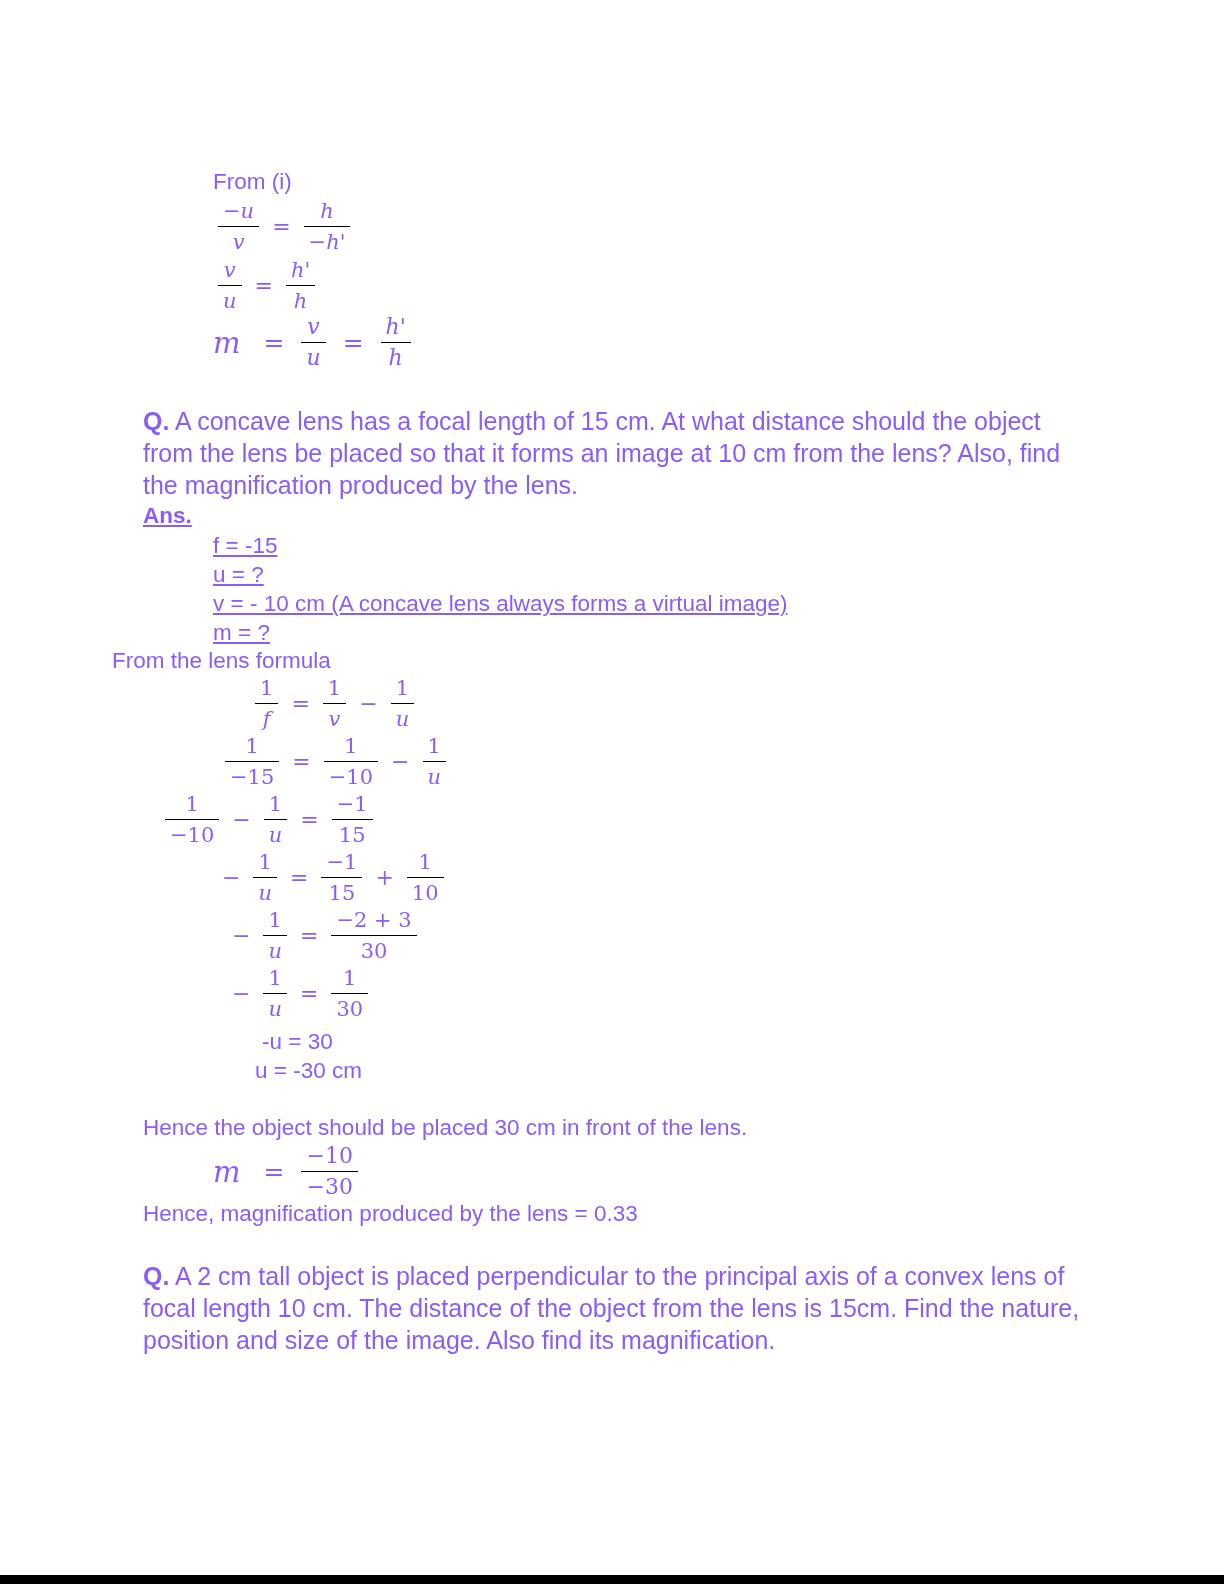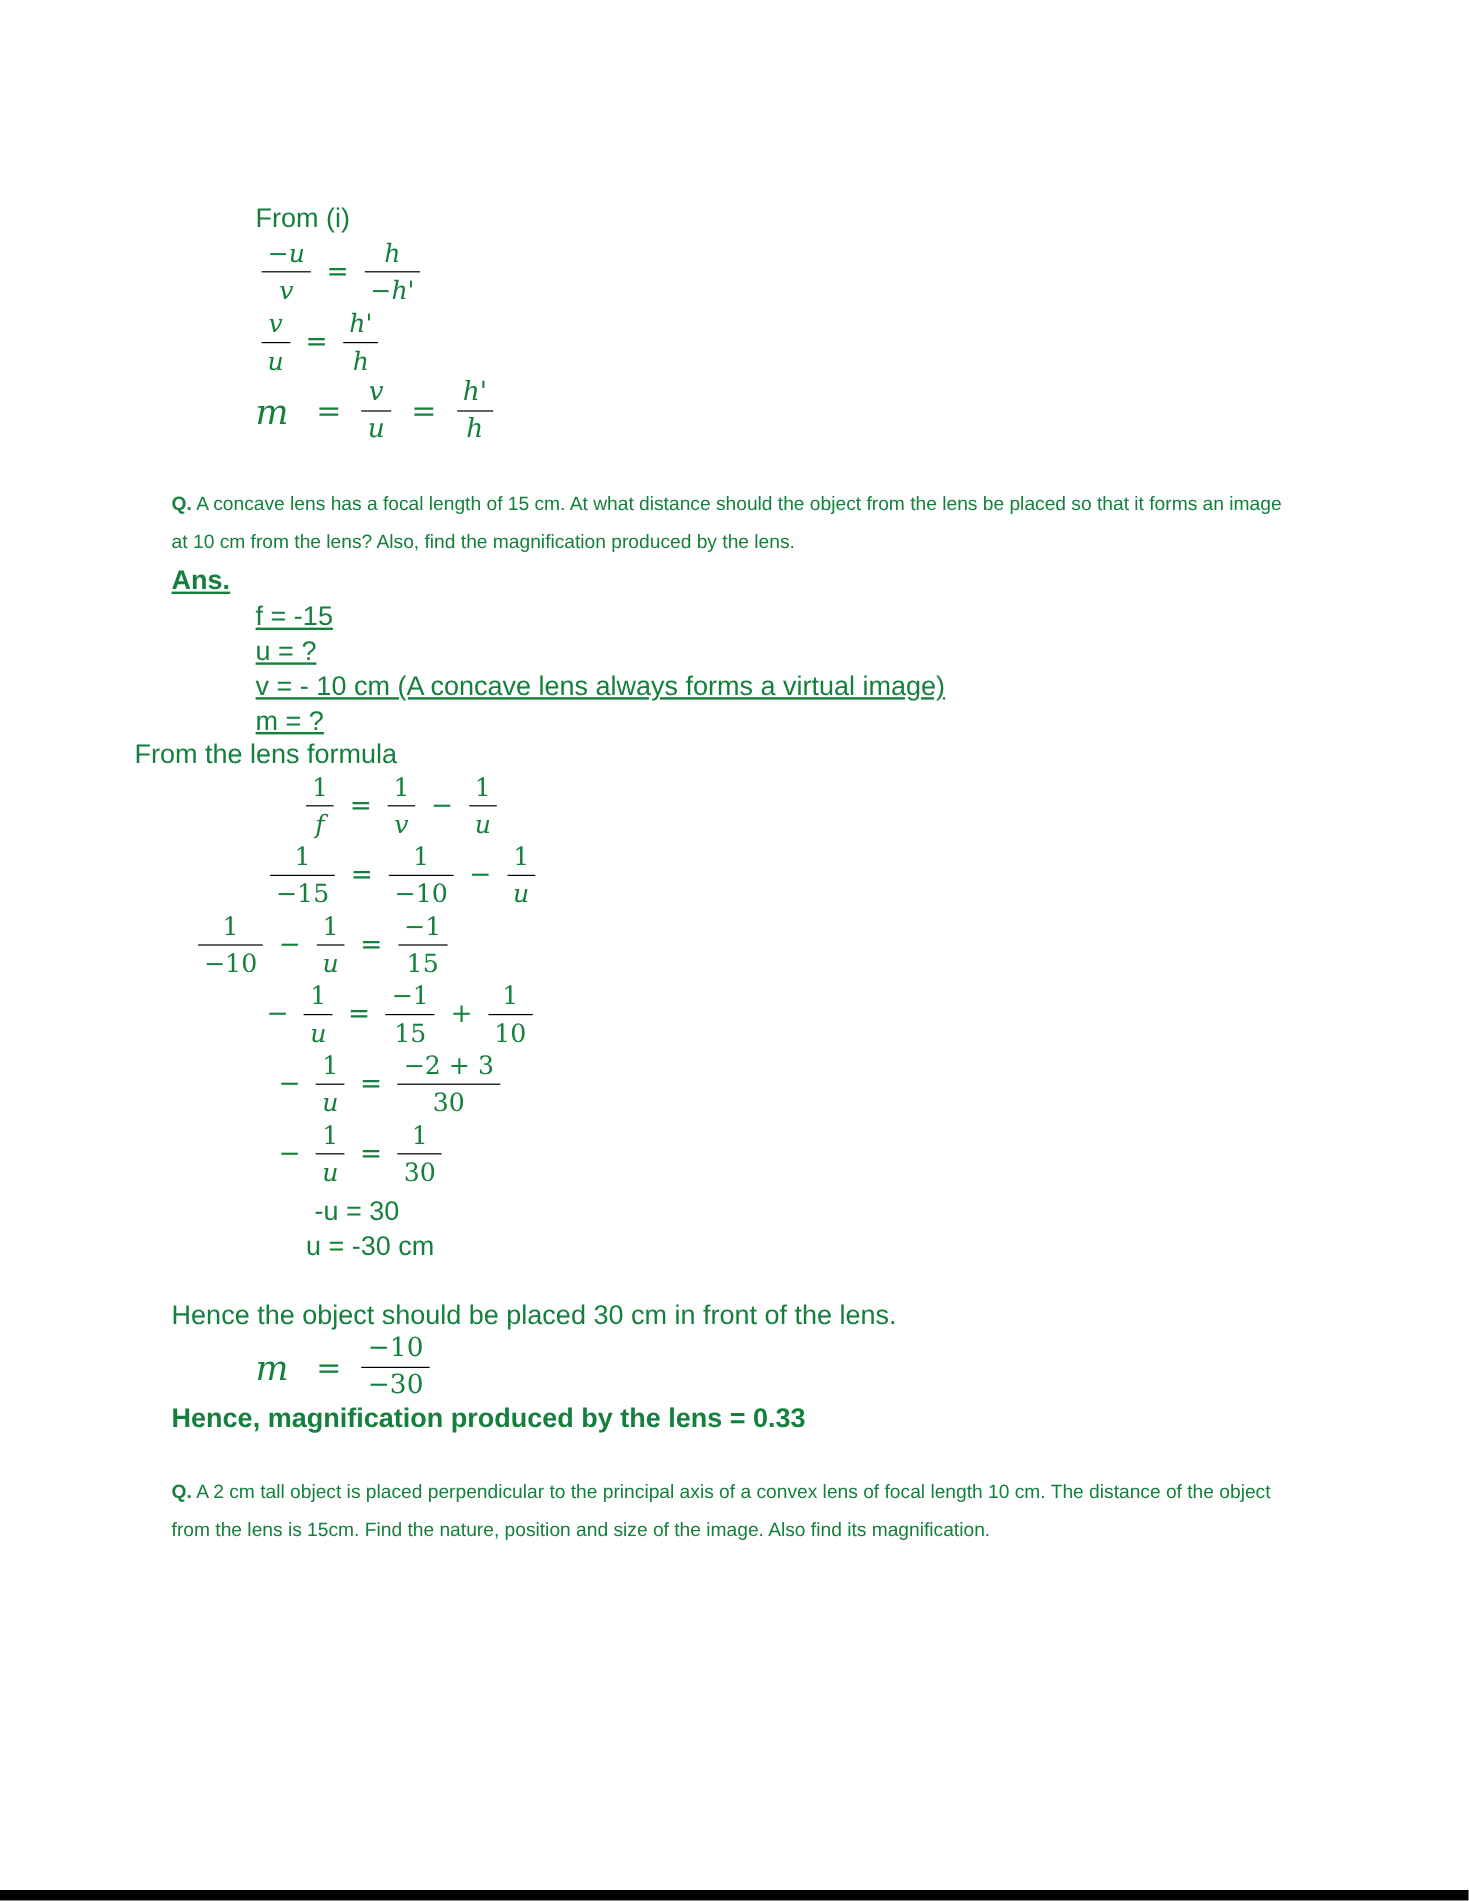--- a/index.html
+++ b/index.html
@@ -1,25 +1,25 @@
 <!DOCTYPE html>
 <html><head>
 <meta charset="utf-8">
 <style>
   html, body { margin:0; padding:0; background:#ffffff; }
   .page {
     position:relative;
     width:1224px; height:1584px;
     background:#ffffff;
-    color:#15803d;
+    color:#8b5cf6;
     font-family:"Liberation Sans", sans-serif;
     overflow:hidden;
   }
   .txt   { font-size:22.5px; line-height:27px; }
-  .para  { font-size:16px; line-height:32px; width:940px; }
+  .para  { font-size:25px; line-height:32px; width:940px; }
   .bold  { font-weight:bold; }
   .ans   { font-weight:bold; text-decoration:underline; font-size:22.5px; line-height:30px; width:max-content; }
 
   
   .math { font-family:"DejaVu Serif", serif; font-size:21px; display:flex; align-items:center; width:max-content; }
   .frac { display:inline-block; text-align:center; }
   .num  { display:block; padding:0 5px 4px; line-height:22px; }
   .den  { display:block; border-top:1.6px solid #000; padding:4px 5px 0; line-height:22px; }
   .it   { font-style:italic; }
   .mop  { margin:0 13px; font-size:22px; }
@@ -43,21 +43,21 @@
   .eq-lens2      { margin:5px 0 0 225px; }
   .eq-lens3      { margin:5px 0 0 165px; }
   .eq-lens4      { margin:5px 0 0 222px; }
   .eq-lens5      { margin:5px 0 0 232px; }
   .eq-lens6      { margin:5px 0 0 232px; }
   .result-neg-u  { margin:8px 0 0 262px; }
   .result-u      { margin:2px 0 0 255px; }
   .hence1        { margin:30px 0 0 143px; }
   .eq-mag        { margin:4px 0 0 213px; }
   .m-value       { margin:6px 0 0 240px; }
-  .hence2        { margin:2px 0 0 143px; line-height:28px;font-weight:bold; }
+  .hence2        { margin:2px 0 0 143px; line-height:28px; }
   .q2            { margin:32px 0 0 143px; }
   .bottom-bar    { position:absolute; left:0; bottom:0; width:100%; height:9px; background:#000; }
 </style>
 </head>
 <body>
 
 <div class="page">
 
   <div class="sp-top"></div>
 

